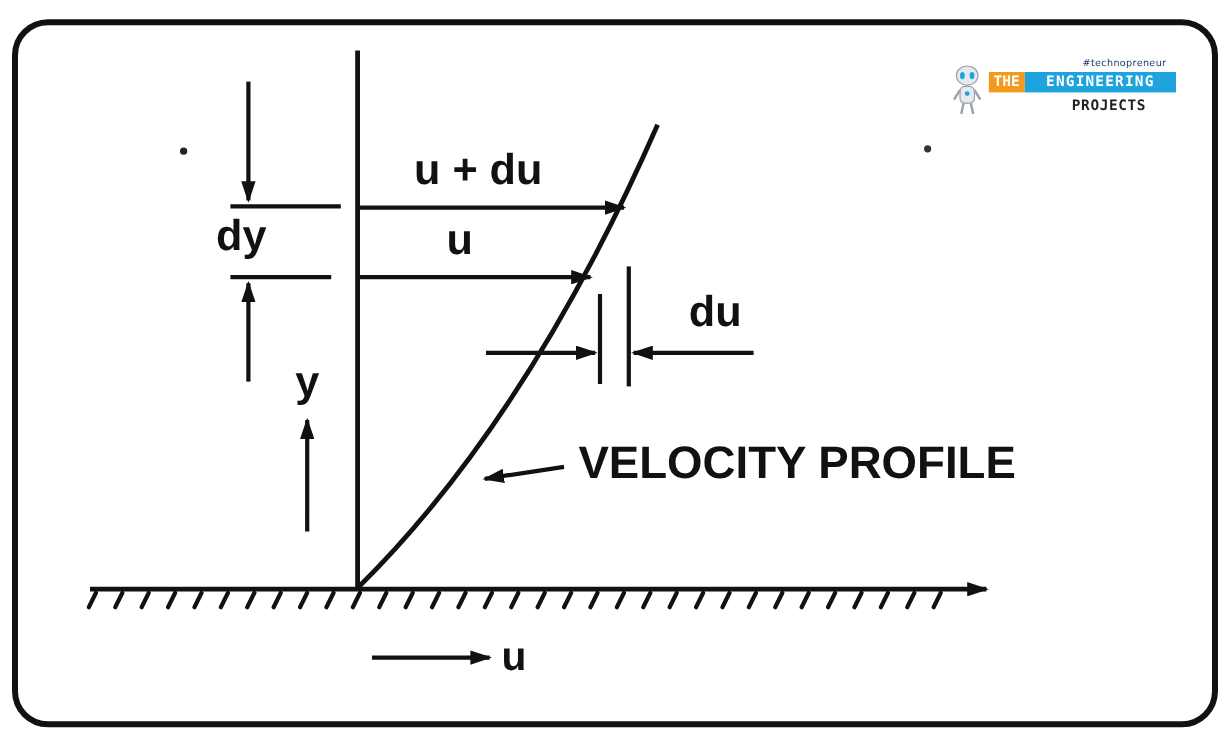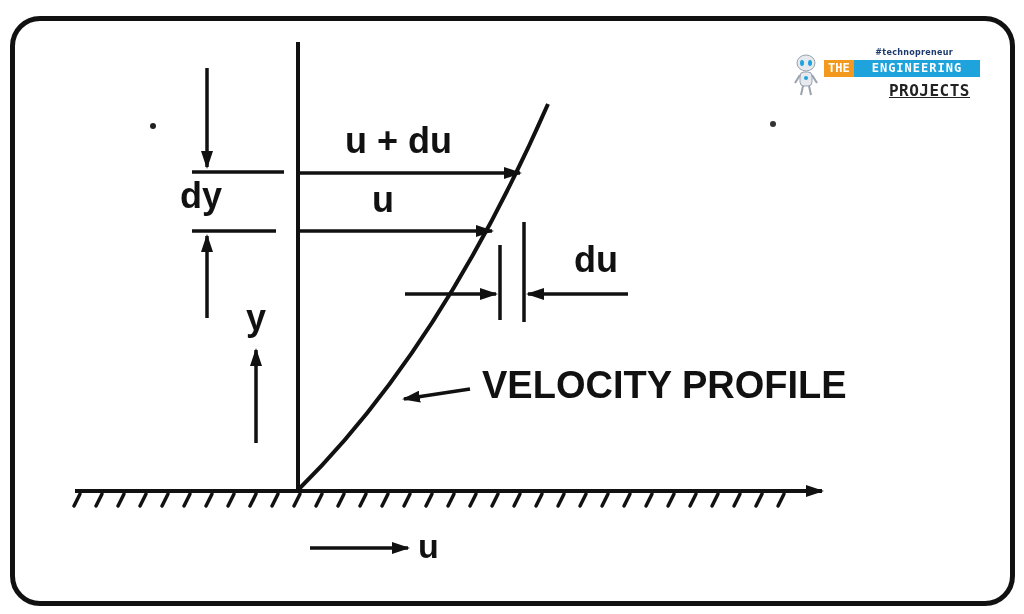--- a/index.html
+++ b/index.html
@@ -4,25 +4,25 @@
 <style>
   html, body { margin: 0; padding: 0; background: #ffffff; }
   body { width: 1024px; height: 614px; position: relative; overflow: hidden; font-family: "Liberation Sans", sans-serif; }
   .frame {
     position: absolute; left: 10px; top: 16px; width: 995px; height: 580px;
     border: 5px solid #111111; border-radius: 30px; background: #ffffff;
   }
   svg.diagram { position: absolute; left: 0; top: 0; }
   .lbl { font-family: "Liberation Sans", sans-serif; font-weight: bold; fill: #111; }
   .logo { position: absolute; left: 790px; top: 48px; width: 185px; height: 52px; }
-  .logo-tag { position: absolute; right: 22px; top: 0; font-size: 8px; font-weight: bold; color: #1b3a6b; font-family: "DejaVu Sans", sans-serif; letter-spacing: 0.3px; }
+  .logo-tag { position: absolute; right: 3px; top: 0; font-size: 8px; font-weight: normal; color: #1b3a6b; font-family: "DejaVu Sans", sans-serif; letter-spacing: 0.3px; }
   .logo-bar { position: absolute; left: 34px; top: 12px; height: 17px; display: flex; }
   .logo-the { background: #f39a1e; color: #fff; font-weight: bold; font-size: 12px; padding: 1px 4px; line-height: 15px; font-family: "DejaVu Sans Mono", monospace; }
   .logo-eng { background: #1fa3dc; color: #fff; font-weight: bold; font-size: 12px; padding: 1px 18px; line-height: 15px; letter-spacing: 1px; font-family: "DejaVu Sans Mono", monospace; }
-  .logo-proj { position: absolute; right: 5px; top: 33px; font-size: 16px; font-weight: bold; color: #222; letter-spacing: 0.5px; font-family: "DejaVu Sans Mono", monospace; text-decoration: underline; }
+  .logo-proj { position: absolute; right: 20px; top: 33px; font-size: 12px; font-weight: bold; color: #222; letter-spacing: 0.5px; font-family: "DejaVu Sans Mono", monospace; }
   .logo-robot { position: absolute; left: 2px; top: 5px; width: 28px; height: 44px; }
 </style>
 </head>
 <body>
 
 <div class="frame"></div>
 
 <svg class="diagram" width="1024" height="614" viewBox="0 0 1024 614">
   <defs>
     <marker id="ah" markerWidth="10" markerHeight="10" refX="8" refY="5" orient="auto" markerUnits="userSpaceOnUse">

